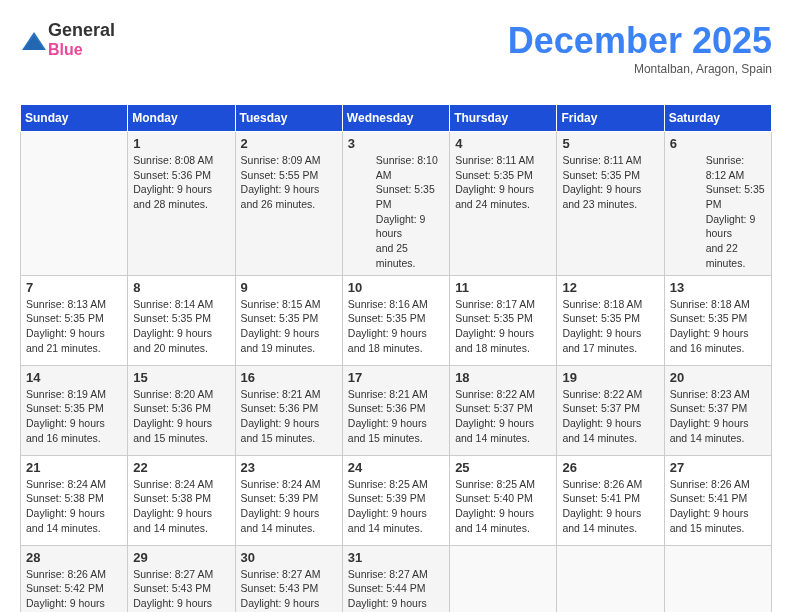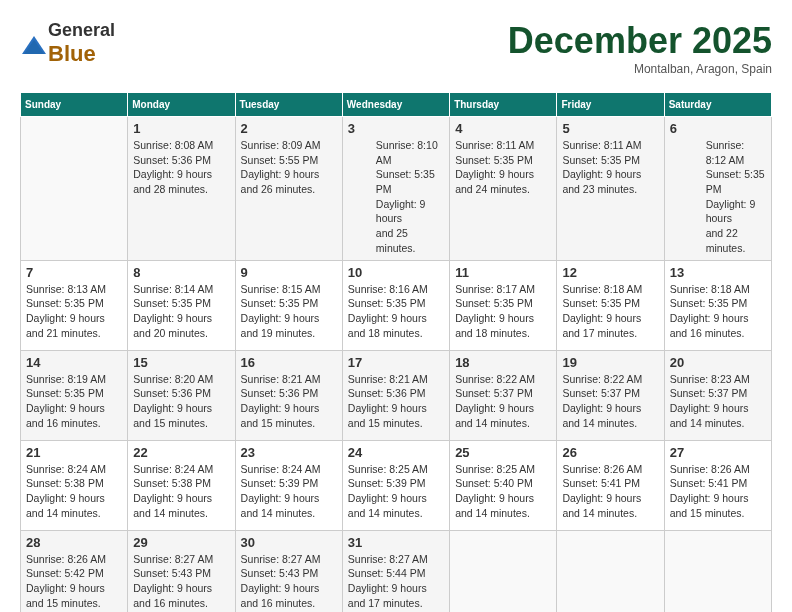--- a/index.html
+++ b/index.html
@@ -7,63 +7,63 @@
       font-family: Arial, sans-serif;
       background: #fff;
       width: 792px;
       min-height: 612px;
       padding: 20px;
     }
     .header {
       display: flex;
       align-items: flex-start;
       justify-content: space-between;
-      margin-bottom: 16px;
+      margin-bottom: 28px;
     }
     .logo {
       display: flex;
       align-items: center;
       gap: 4px;
     }
     .logo-text-general {
       font-size: 18px;
       font-weight: bold;
       color: #333;
     }
     .logo-text-blue {
-      font-size: 22px;
-      font-weight: bold;
-      color: #a16207;
+      font-size: 16px;
+      font-weight: bold;
+      color: #ec4899;
     }
     .logo-icon {
       width: 24px;
       height: 20px;
       position: relative;
     }
     .title-block {
       text-align: right;
     }
     .month-title {
       font-size: 36px;
       font-weight: bold;
-      color: #14532d;
+      color: #3b82f6;
     }
     .location-title {
       font-size: 12px;
       color: #555;
     }
     table {
       width: 100%;
       border-collapse: collapse;
       table-layout: fixed;
     }
     thead tr th {
-      background-color: #0f766e;
+      background-color: #1d4ed8;
       color: #fff;
-      font-size: 10px;
+      font-size: 12px;
       font-weight: bold;
       padding: 6px 4px;
       text-align: left;
       border: 1px solid #fff;
     }
     tbody tr td {
       vertical-align: top;
       border: 1px solid #ccc;
       padding: 4px 5px;
       font-size: 11px;

